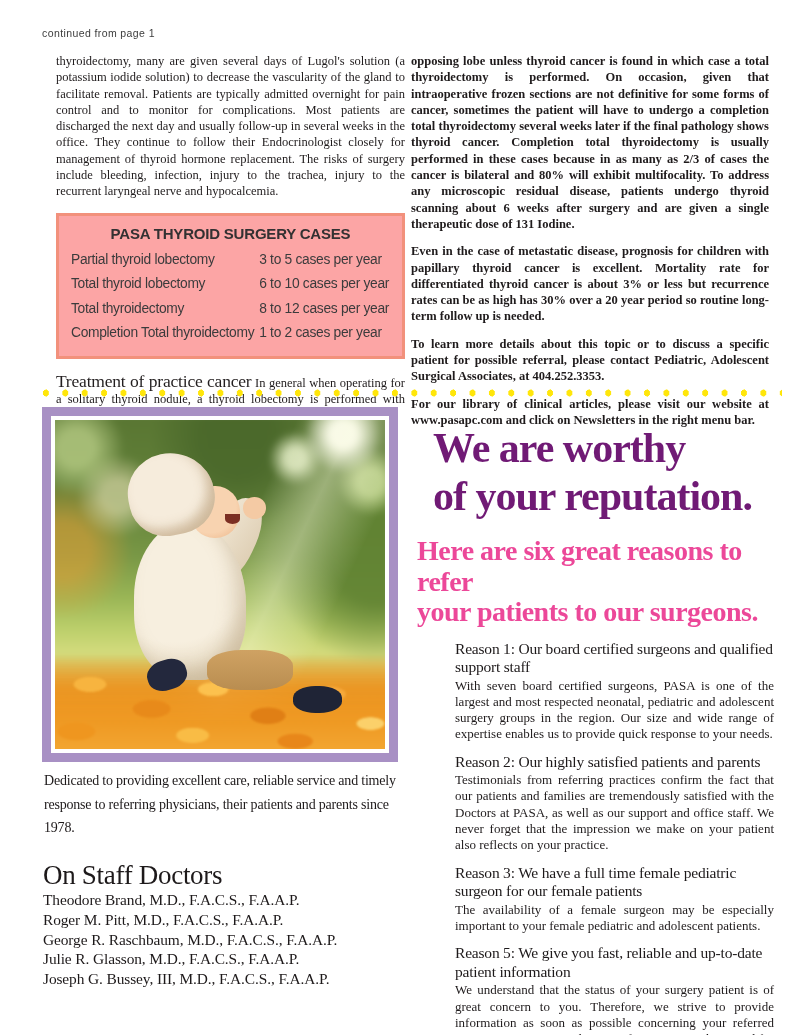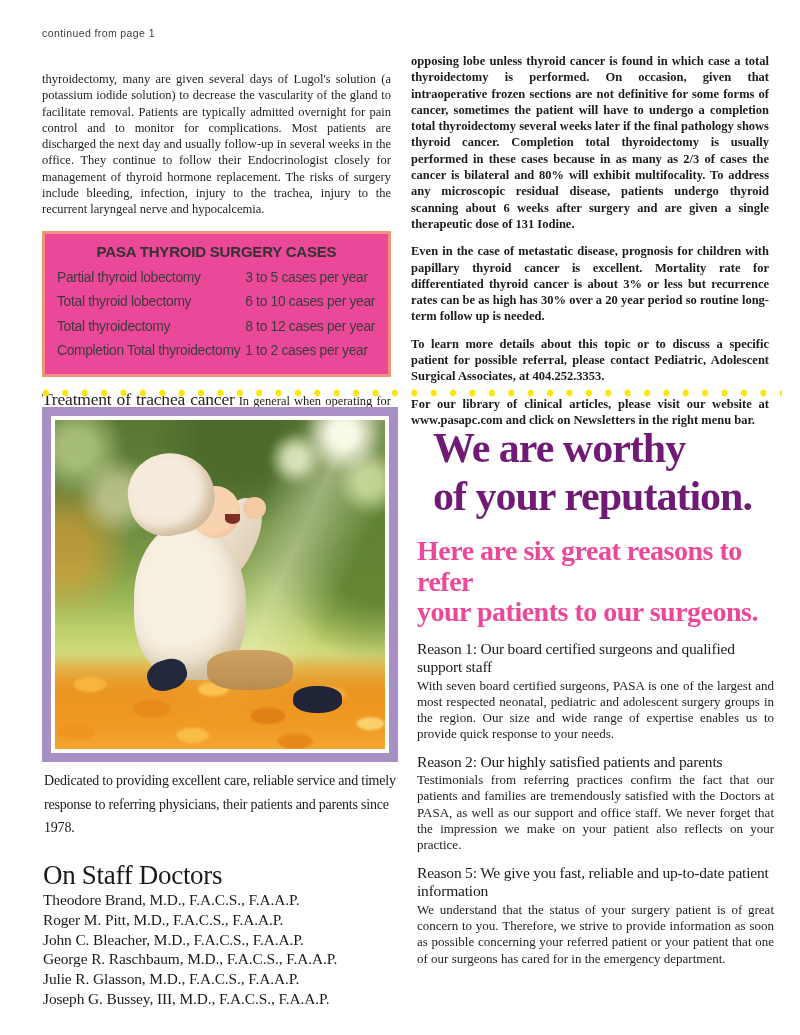--- a/index.html
+++ b/index.html
@@ -7,32 +7,32 @@
     position:relative; width:800px; height:1035px; margin:0 auto;
     background:#ffffff; overflow:hidden;
     font-family:"Liberation Serif", serif; color:#231f20;
   }
   .top-note{
     position:absolute; left:42px; top:27px;
     font-family:"Liberation Sans", sans-serif;
     font-size:10.5px; letter-spacing:.4px; color:#3c3c3c;
   }
   
-  .col-left{position:absolute; left:42px; top:53px; width:349px;margin-top:18px;}
+  .col-left{position:absolute; left:56px; top:53px; width:349px;}
   .col-right{position:absolute; left:411px; top:53px; width:358px;font-weight:bold;}
   .body-text{
     font-size:12.5px; line-height:16.3px; text-align:justify;
     margin:0 0 11px 0; color:#1f1b1c;
   }
   .treatment-head{
     font-size:17.5px; letter-spacing:-0.2px; color:#231f20;
   }
   
   .surgery-table{
-    margin:13px 0 14px 0; border:3px solid #f2917c; background:#ec4899;
+    margin:13px 0 14px 0; border:3px solid #f2917c; background:#fca5a5;
     padding:7px 12px 10px 12px;
     font-family:"Liberation Sans", sans-serif; color:#3b3b3c;
   }
   .ttitle{
     text-align:center; font-weight:bold; font-size:15px;
     letter-spacing:-0.2px; margin:2px 0 6px 0; color:#333132;
   }
   .trow{display:flex; line-height:24.5px; font-size:13.8px; letter-spacing:-0.3px;}
   .tproc{width:59%;}
   .tfreq{width:41%;}
@@ -142,21 +142,21 @@
   .promo{position:absolute; left:417px; top:408px; width:357px;}
   .promo-headline{
     font-size:42px; line-height:48px; letter-spacing:-1px; color:#701a75;
     margin:16px;
   }
   .promo-subhead{
     font-size:28px; line-height:30.5px; letter-spacing:-0.5px; color:#ec4899;
     margin:14px 0 0 0;
   }
   .reasons{margin-top:12px;}
-  .reason{margin-bottom:10px;}
+  .reason{margin-bottom:10px;margin-left:38px;}
   .reason-title{
     font-size:15.5px; line-height:18.5px; letter-spacing:-0.2px;
     margin:0 0 1px 0; font-weight:normal; color:#1d191a;
   }
   .reason-body{
     font-size:13px; line-height:16.3px; text-align:justify; margin:0; color:#1f1b1c;
   }
 </style>
 </head>
 <body>
@@ -184,21 +184,21 @@
             <span class="tfreq">8 to 12 cases per year</span>
           </div>
           <div class="trow">
             <span class="tproc">Completion Total thyroidectomy</span>
             <span class="tfreq">1 to 2 cases per year</span>
           </div>
         </div>
     </div>
 
     <p class="body-text">
-      <span class="treatment-head">Treatment of trachea cancer</span>
+      <span class="treatment-head">Treatment of practice cancer</span>
       <span>In general when operating for a solitary thyroid nodule, a thyroid lobectomy is performed with preservation of the</span>
     </p>
   </div>
 
   <div class="col-right">
       <p class="body-text">opposing lobe unless thyroid cancer is found in which case a total thyroidectomy is performed.  On occasion, given that intraoperative frozen sections are not definitive for some forms of cancer, sometimes the patient will have to undergo a completion  total thyroidectomy several weeks later if the final pathology shows thyroid cancer.  Completion total thyroidectomy is usually performed in these cases because in as many as 2/3 of cases the cancer is bilateral and 80% will exhibit multifocality. To address any microscopic residual disease, patients undergo thyroid scanning about 6 weeks after surgery and are given a single therapeutic dose of 131 Iodine.</p>
       <p class="body-text">Even in the case of metastatic disease, prognosis for children with papillary thyroid cancer is excellent.  Mortality rate for differentiated thyroid cancer is about 3% or less but recurrence rates can be as high has 30% over a 20 year period so routine long-term follow up is needed.</p>
       <p class="body-text">To learn more details about this topic or to discuss a specific patient for possible referral, please contact Pediatric, Adolescent Surgical Associates, at 404.252.3353.</p>
       <p class="body-text">For our library of clinical articles, please visit our website at www.pasapc.com and click on Newsletters in the right menu bar.</p>
     </div>
@@ -223,21 +223,20 @@
       </div>
     </div>
   </div>
 
   <div class="photo-caption">Dedicated to providing excellent care, reliable service and timely response to referring physicians, their patients and parents since 1978.</div>
 
   <div class="doctors-heading">On Staff Doctors</div>
   <ul class="doctors-list">
       <li>Theodore Brand, M.D., F.A.C.S., F.A.A.P.</li>
       <li>Roger M. Pitt, M.D., F.A.C.S., F.A.A.P.</li>
-      <li>John C. Bleacher, M.D., F.A.C.S., F.A.A.P.</li>
       <li>George R. Raschbaum, M.D., F.A.C.S., F.A.A.P.</li>
       <li>Julie R. Glasson, M.D., F.A.C.S., F.A.A.P.</li>
       <li>Joseph G. Bussey, III, M.D., F.A.C.S., F.A.A.P.</li>
     </ul>
 
   <div class="promo">
     <h1 class="promo-headline">
       <span style="display:block">We are worthy</span>
       <span style="display:block">of your reputation.</span>
     </h1>
@@ -248,19 +247,23 @@
     <div class="reasons">
         <div class="reason">
           <h3 class="reason-title">Reason 1: Our board certified surgeons and qualified support staff</h3>
           <p class="reason-body">With seven board certified surgeons, PASA is one of the largest and most respected neonatal, pediatric and adolescent surgery groups in the region. Our size and wide range of expertise enables us to provide quick response to your needs.</p>
         </div>
         <div class="reason">
           <h3 class="reason-title">Reason 2: Our highly satisfied patients and parents</h3>
           <p class="reason-body">Testimonials from referring practices confirm the fact that our patients and families are tremendously satisfied with the Doctors at PASA, as well as our support and office staff. We never forget that the impression we make on your patient also reflects on your practice.</p>
         </div>
         <div class="reason">
+          <h3 class="reason-title">Reason 3: We have a full time female pediatric surgeon for our female patients</h3>
+          <p class="reason-body">The availability of a female surgeon may be especially important to your female pediatric and adolescent patients.</p>
+        </div>
+        <div class="reason">
           <h3 class="reason-title">Reason 5: We give you fast, reliable and up-to-date patient information</h3>
           <p class="reason-body">We understand that the status of your surgery patient is of great concern to you. Therefore, we strive to provide information as soon as possible concerning your referred patient or your patient that one of our surgeons has cared for in the emergency department.</p>
         </div>
       </div>
   </div>
 
 </div>
 
 </body></html>

